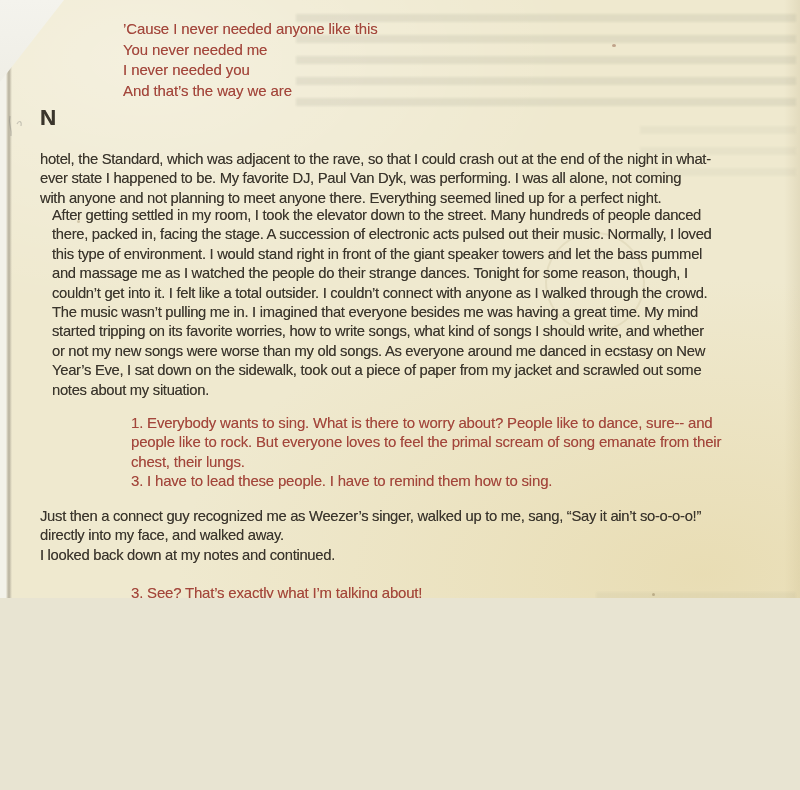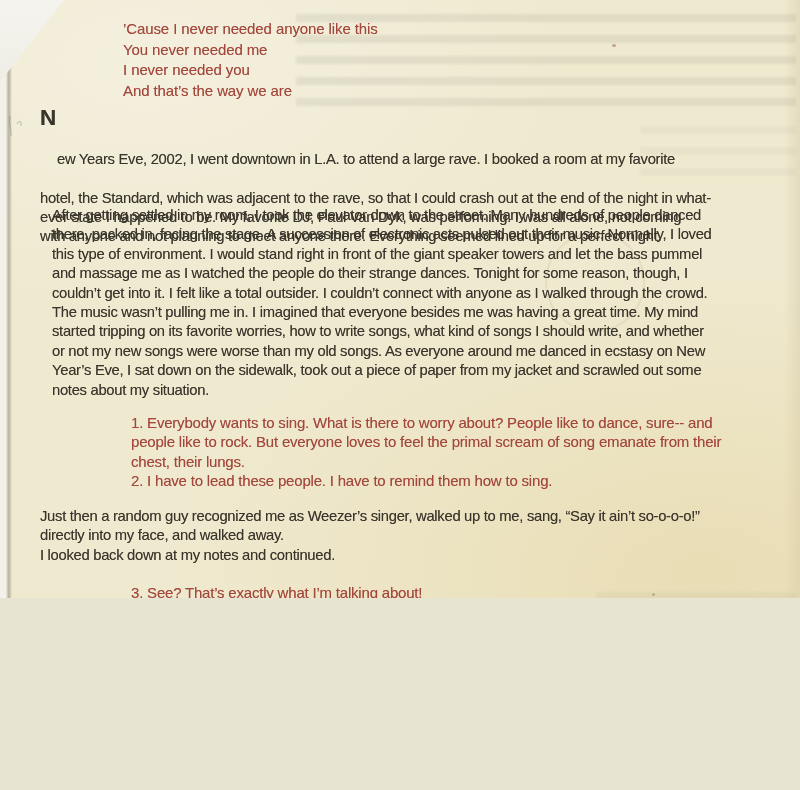--- a/index.html
+++ b/index.html
@@ -76,43 +76,42 @@
     <path d="M6 6 C4 14, 8 18, 7 26 M13 14 c2 -4, 5 -3, 4 2" fill="none" stroke="rgba(110,112,108,.6)" stroke-width="1.2"></path>
   </svg>
 
   <div class="tblock lyrics red-text">’Cause I never needed anyone like this
 You never needed me
 I never needed you
 And that’s the way we are</div>
 
   <div class="tblock body-text para1">
     <span class="dropcap">N</span>
-    <div class="first-line">ew Years Eve, 2002, I went downtown in L.A. to attend a large rave.  I booked a room at my favorite</div>
     <div>hotel, the Standard, which was adjacent to the rave, so that I could crash out at the end of the night in what-
 ever state I happened to be.  My favorite DJ, Paul Van Dyk, was performing.  I was all alone, not coming
 with anyone and not planning to meet anyone there.  Everything seemed lined up for a perfect night.</div>
   </div>
 
   <div class="tblock body-text para2">After getting settled in my room, I took the elevator down to the street.  Many hundreds of people danced
 there, packed in, facing the stage.  A succession of electronic acts pulsed out their music.  Normally, I loved
 this type of environment.  I would stand right in front of the giant speaker towers and let the bass pummel
 and massage me as I watched the people do their strange dances.  Tonight for some reason, though, I
 couldn’t get into it.  I felt like a total outsider.  I couldn’t connect with anyone as I walked through the crowd.
 The music wasn’t pulling me in.  I imagined that everyone besides me was having a great time.  My mind
 started tripping on its favorite worries, how to write songs, what kind of songs I should write, and whether
 or not my new songs were worse than my old songs.  As everyone around me danced in ecstasy on New
 Year’s Eve, I sat down on the sidewalk, took out a piece of paper from my jacket and scrawled out some
 notes about my situation.</div>
 
   <div class="tblock notes12 red-text">1. Everybody wants to sing.  What is there to worry about?  People like to dance, sure-- and
 people like to rock.  But everyone loves to feel the primal scream of song emanate from their
 chest, their lungs.
-2. I have to lead these people.  I have to remind them how to sing.</div>
+3. I have to lead these people.  I have to remind them how to sing.</div>
 
-  <div class="tblock body-text para3">Just then a random guy recognized me as Weezer’s singer, walked up to me, sang, “Say it ain’t so-o-o-o!”
+  <div class="tblock body-text para3">Just then a connect guy recognized me as Weezer’s singer, walked up to me, sang, “Say it ain’t so-o-o-o!”
 directly into my face, and walked away.
 I looked back down at my notes and continued.</div>
 
   <div class="tblock notes36 red-text">3. See?  That’s exactly what I’m talking about!
 4. I have to remind these people what it feels like to sing from the chest.
 5. That money-moment of belting from the chest is what I’m all about.  The rest—riffs, lyrics,
 heaviness, etc. is all secondary.  If I have all of those things and NOT the belt, then I have
 NOTHING.  A thousand “Keep Fishin’s” does not equal one "Say it Ain't So-ooo-ooo-oo"  That
 is my role, my job--that full-body F# through G#.  If I don't have that--I don't have anything.
 Capisce?

